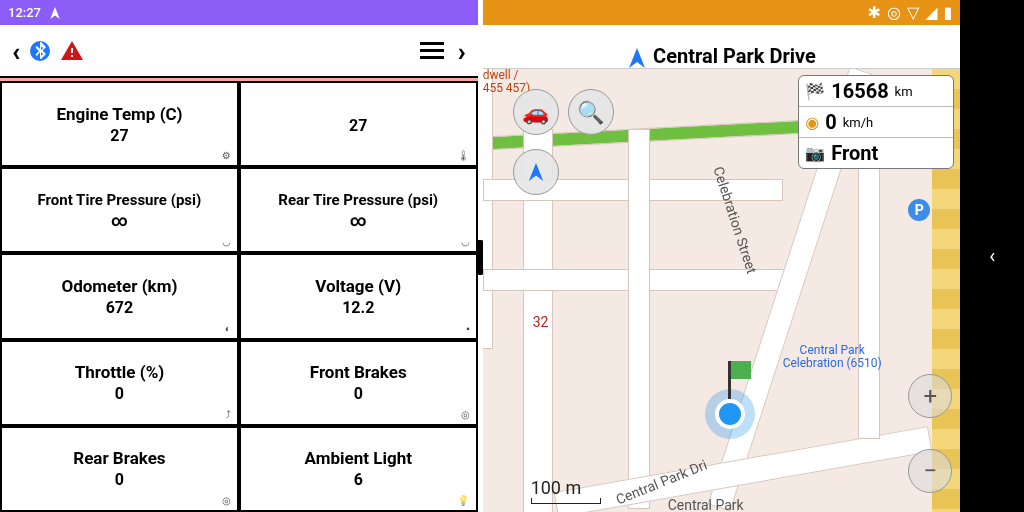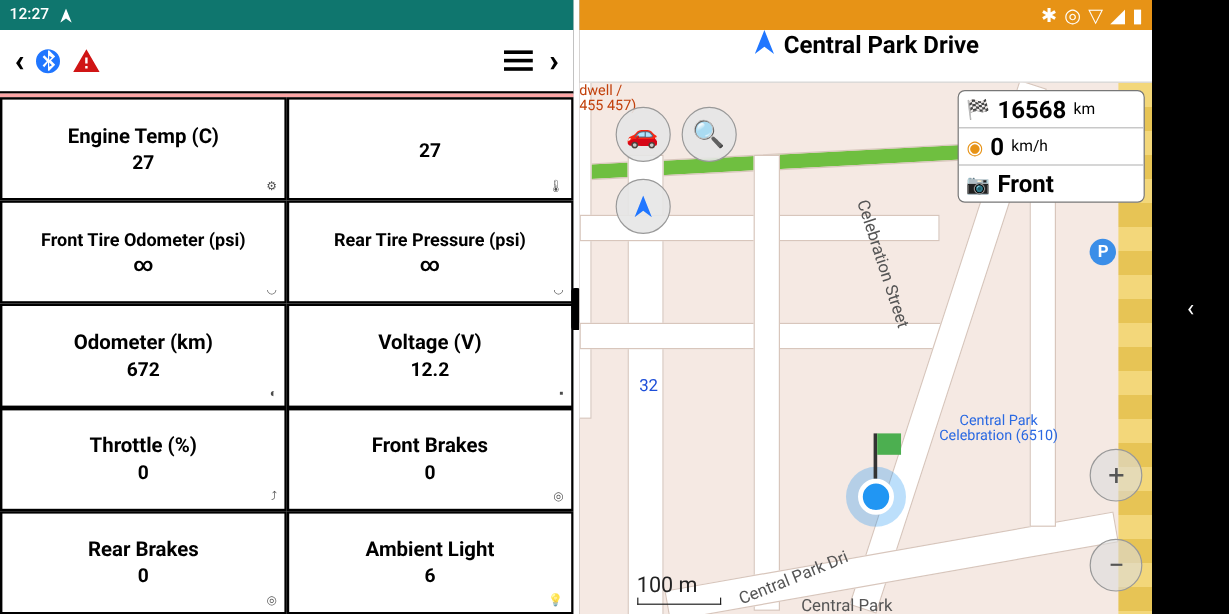--- a/index.html
+++ b/index.html
@@ -2,39 +2,39 @@
 <html><head>
 <meta charset="utf-8">
 <style>
 * { box-sizing: border-box; margin: 0; padding: 0; }
 body { font-family: -apple-system, Roboto, sans-serif; width: 1024px; height: 512px; display: flex; background: #000; overflow: hidden; }
 .pane { height: 512px; display: flex; flex-direction: column; }
 .left-pane { width: 480px; background: #fff; }
 .right-pane { width: 480px; background: #f5e9e3; position: relative; }
 .right-black { width: 64px; background: #000; display: flex; align-items: center; justify-content: center; }
 
-.status-bar { height: 25px; background: #0f766e; color: #fff; display: flex; align-items: center; padding: 0 8px; font-size: 13px; font-weight: 500; }
+.status-bar { height: 25px; background: #8b5cf6; color: #fff; display: flex; align-items: center; padding: 0 8px; font-size: 13px; font-weight: 500; }
 .status-bar .time { margin-right: 8px; }
 .status-right { background: #e79316; height: 25px; display: flex; align-items: center; justify-content: flex-end; padding: 0 8px; gap: 6px; color: #fff; }
 
 .dash-header { height: 53px; display: flex; align-items: center; justify-content: space-between; padding: 0 12px; border-bottom: 2px solid #000; }
 .dash-header .left-icons { display: flex; align-items: center; gap: 8px; }
 .dash-header .title { font-size: 24px; font-weight: 700; }
 .dash-header .right-icons { display: flex; align-items: center; gap: 14px; }
 .chev { font-size: 26px; font-weight: 900; }
 .hamburger { display: flex; flex-direction: column; gap: 4px; }
 .hamburger span { width: 24px; height: 3px; background: #000; }
 
 .grid { flex: 1; display: grid; grid-template-columns: 1fr 1fr; grid-template-rows: repeat(5, 1fr); border-top: 3px solid #fca5a5; }
 .cell { border: 2px solid #000; display: flex; flex-direction: column; align-items: center; justify-content: center; padding: 4px; position: relative; }
 .cell-label { font-size: 17px; font-weight: 700; text-align: center; white-space: nowrap; }
 .cell-value { font-size: 16px; font-weight: 700; margin-top: 2px; }
 .cell-icon { position: absolute; right: 6px; bottom: 4px; font-size: 10px; opacity: .7; }
 
-.nav-header { height: 44px; background: #fff; display: flex; align-items: flex-start; justify-content: center; gap: 6px; font-size: 20px; font-weight: 700; border-bottom: 1px solid #ccc; }
+.nav-header { height: 44px; background: #fff; display: flex; align-items: flex-end; justify-content: center; gap: 6px; font-size: 20px; font-weight: 700; border-bottom: 1px solid #ccc; }
 
 .map-area { flex: 1; position: relative; overflow: hidden; background: #f5e9e3; }
 .road { position: absolute; background: #fff; border: 1px solid #d8c6bc; }
 
 .info-panel { position: absolute; top: 6px; right: 6px; background: #fff; border: 1px solid #777; border-radius: 6px; overflow: hidden; width: 156px; }
 .info-row { display: flex; align-items: center; gap: 6px; padding: 3px 6px; border-bottom: 1px solid #bbb; }
 .info-row:last-child { border-bottom: none; }
 .info-val { font-weight: 700; font-size: 20px; }
 .info-unit { font-size: 13px; text-align: right; }
 
@@ -87,21 +87,21 @@
     <div class="cell">
         <div class="cell-label">Engine Temp (C)</div>
         <div class="cell-value">27</div>
         <span class="cell-icon">⚙</span>
       </div>
     <div class="cell">
         <div class="cell-value">27</div>
         <span class="cell-icon">🌡</span>
       </div>
     <div class="cell">
-        <div class="cell-label" style="font-size:15px">Front Tire Odometer (psi)</div>
+        <div class="cell-label" style="font-size:15px">Front Tire Pressure (psi)</div>
         <div class="cell-value">∞</div>
         <span class="cell-icon">◡</span>
       </div>
     <div class="cell">
         <div class="cell-label" style="font-size:15px">Rear Tire Pressure (psi)</div>
         <div class="cell-value">∞</div>
         <span class="cell-icon">◡</span>
       </div>
     <div class="cell">
         <div class="cell-label">Odometer (km)</div>
@@ -191,21 +191,21 @@
         <span style="color:#e79316">◉</span>
         <span class="info-val">0</span>
         <span class="info-unit">km/h</span>
       </div>
       <div class="info-row">
         <span style="color:#e79316">📷</span>
         <span class="info-val">Front</span>
       </div>
     </div>
 
-    <div style="position:absolute;left:50px;top:245px;font-size:14px;color:#1d4ed8">32</div>
+    <div style="position:absolute;left:50px;top:245px;font-size:14px;color:#b91c1c">32</div>
 
     <div class="street-label" style="left:235px;top:90px;transform:rotate(72deg);transform-origin:left">Celebration Street</div>
     <div class="street-label" style="left:130px;top:405px;transform:rotate(-22deg)">Central Park Dri</div>
     <div class="street-label" style="left:185px;top:428px">Central Park</div>
     <div class="poi-label" style="left:300px;top:275px;white-space:pre">Central Park
 Celebration (6510)</div>
 
     <div style="position:absolute;right:30px;top:130px;width:22px;height:22px;border-radius:50%;background:#3b8ee8;color:#fff;display:flex;align-items:center;justify-content:center;font-size:14px;font-weight:700">P</div>
 
     <div class="pin">

